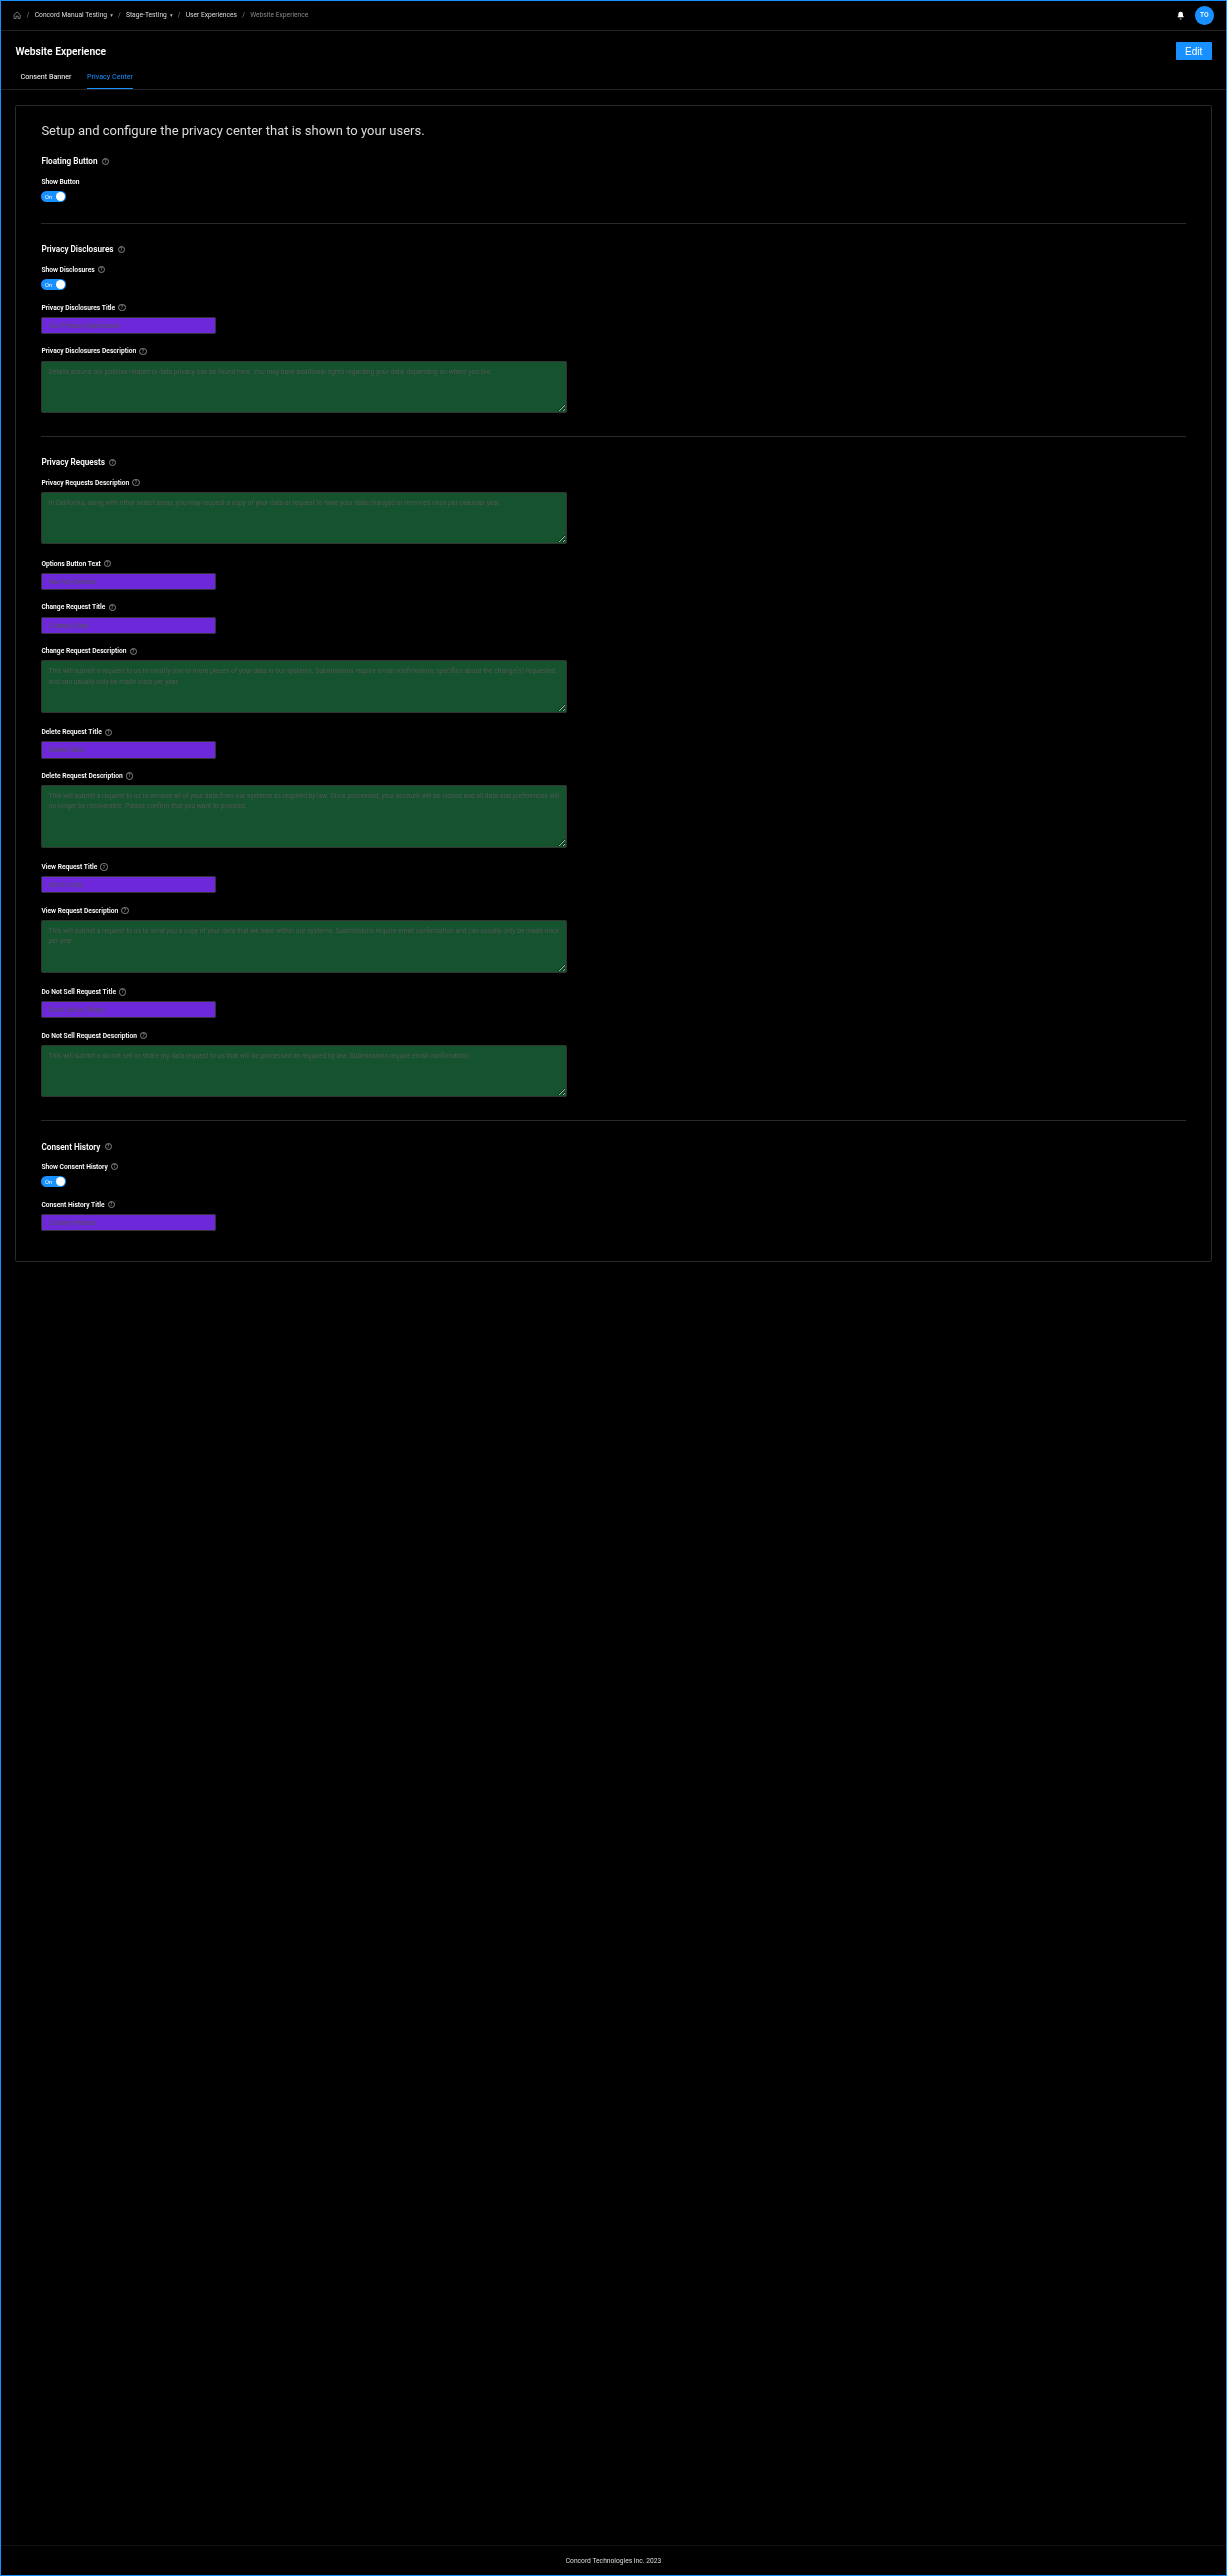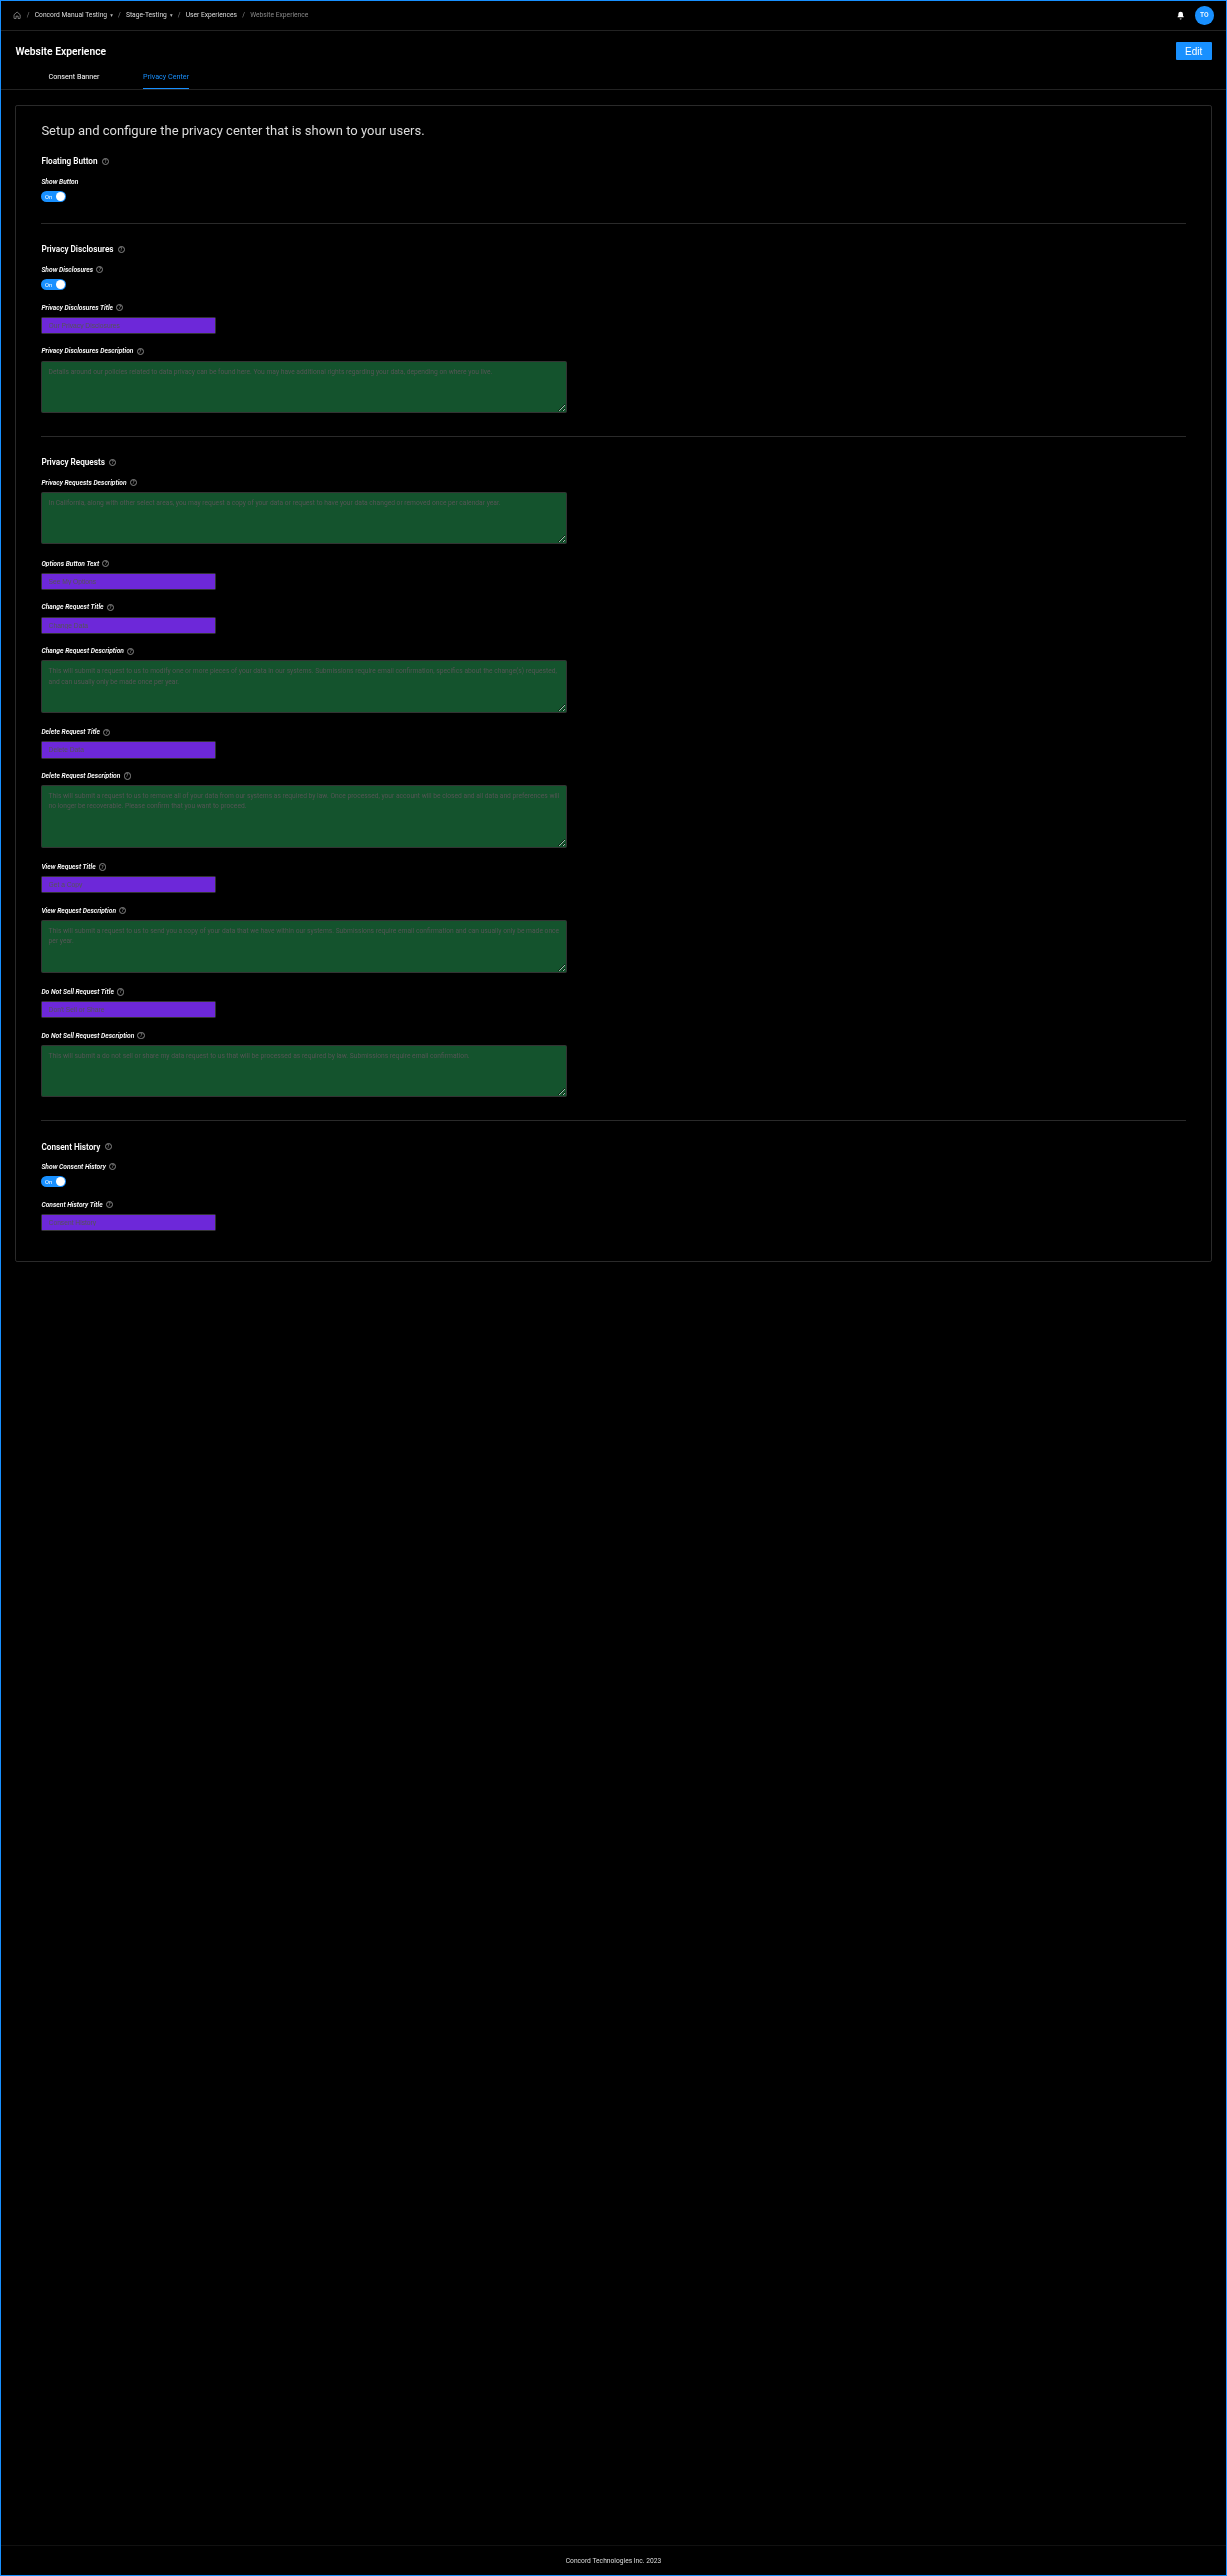--- a/index.html
+++ b/index.html
@@ -45,42 +45,42 @@
 .edit-btn {
   background: #1890ff; color: #fff; border: none; border-radius: 1px;
   padding: 3.6px 9.3px; font-size: 10px; cursor: pointer;
 }
 .tabs {
   display: flex; gap: 15.5px; padding: 0 19.6px;
   border-bottom: 0.5px solid #222;
 }
 .tab {
   padding: 5.2px 0 7.2px 0; color: #fff; cursor: pointer;
-  font-size: 7.2px; border-bottom: 1px solid transparent; margin-left: 28px;
+  font-size: 7.2px; border-bottom: 1px solid transparent;
 }
 .tab.active { color: #1890ff; border-bottom-color: #1890ff; }
 .content-wrap { padding: 15.5px 14.4px 31px 14.4px; flex: 1; }
 .panel {
   border: 0.5px solid #2a2a2a; border-radius: 2.1px;
   padding: 16.5px 25px;
 }
 .intro { color: #ddd; font-size: 13px; margin-bottom: 18.5px; }
 .section-header {
   display: flex; align-items: center; gap: 4.1px;
   font-size: 8.2px; font-weight: 600; margin-bottom: 11.3px;
 }
 .help-icon {
   display: inline-flex; align-items: center; justify-content: center;
   width: 7.2px; height: 7.2px; border: 0.5px solid #888; border-radius: 50%;
   font-size: 4.6px; color: #888; cursor: help;
 }
 .field-group { margin-bottom: 13.4px; }
 .field-label {
   display: flex; align-items: center; gap: 3.1px;
-  font-size: 6.7px; font-weight: 600; margin-bottom: 5.2px; font-style: italic;
+  font-size: 6.7px; font-weight: 600; margin-bottom: 5.2px;
 }
 .toggle {
   position: relative; width: 25px; height: 11.3px;
   background: #1890ff; border-radius: 10.3px; cursor: pointer;
   display: flex; align-items: center;
 }
 .toggle .knob {
   position: absolute; right: 1px; width: 9.3px; height: 9.3px;
   background: #fff; border-radius: 50%;
 }

